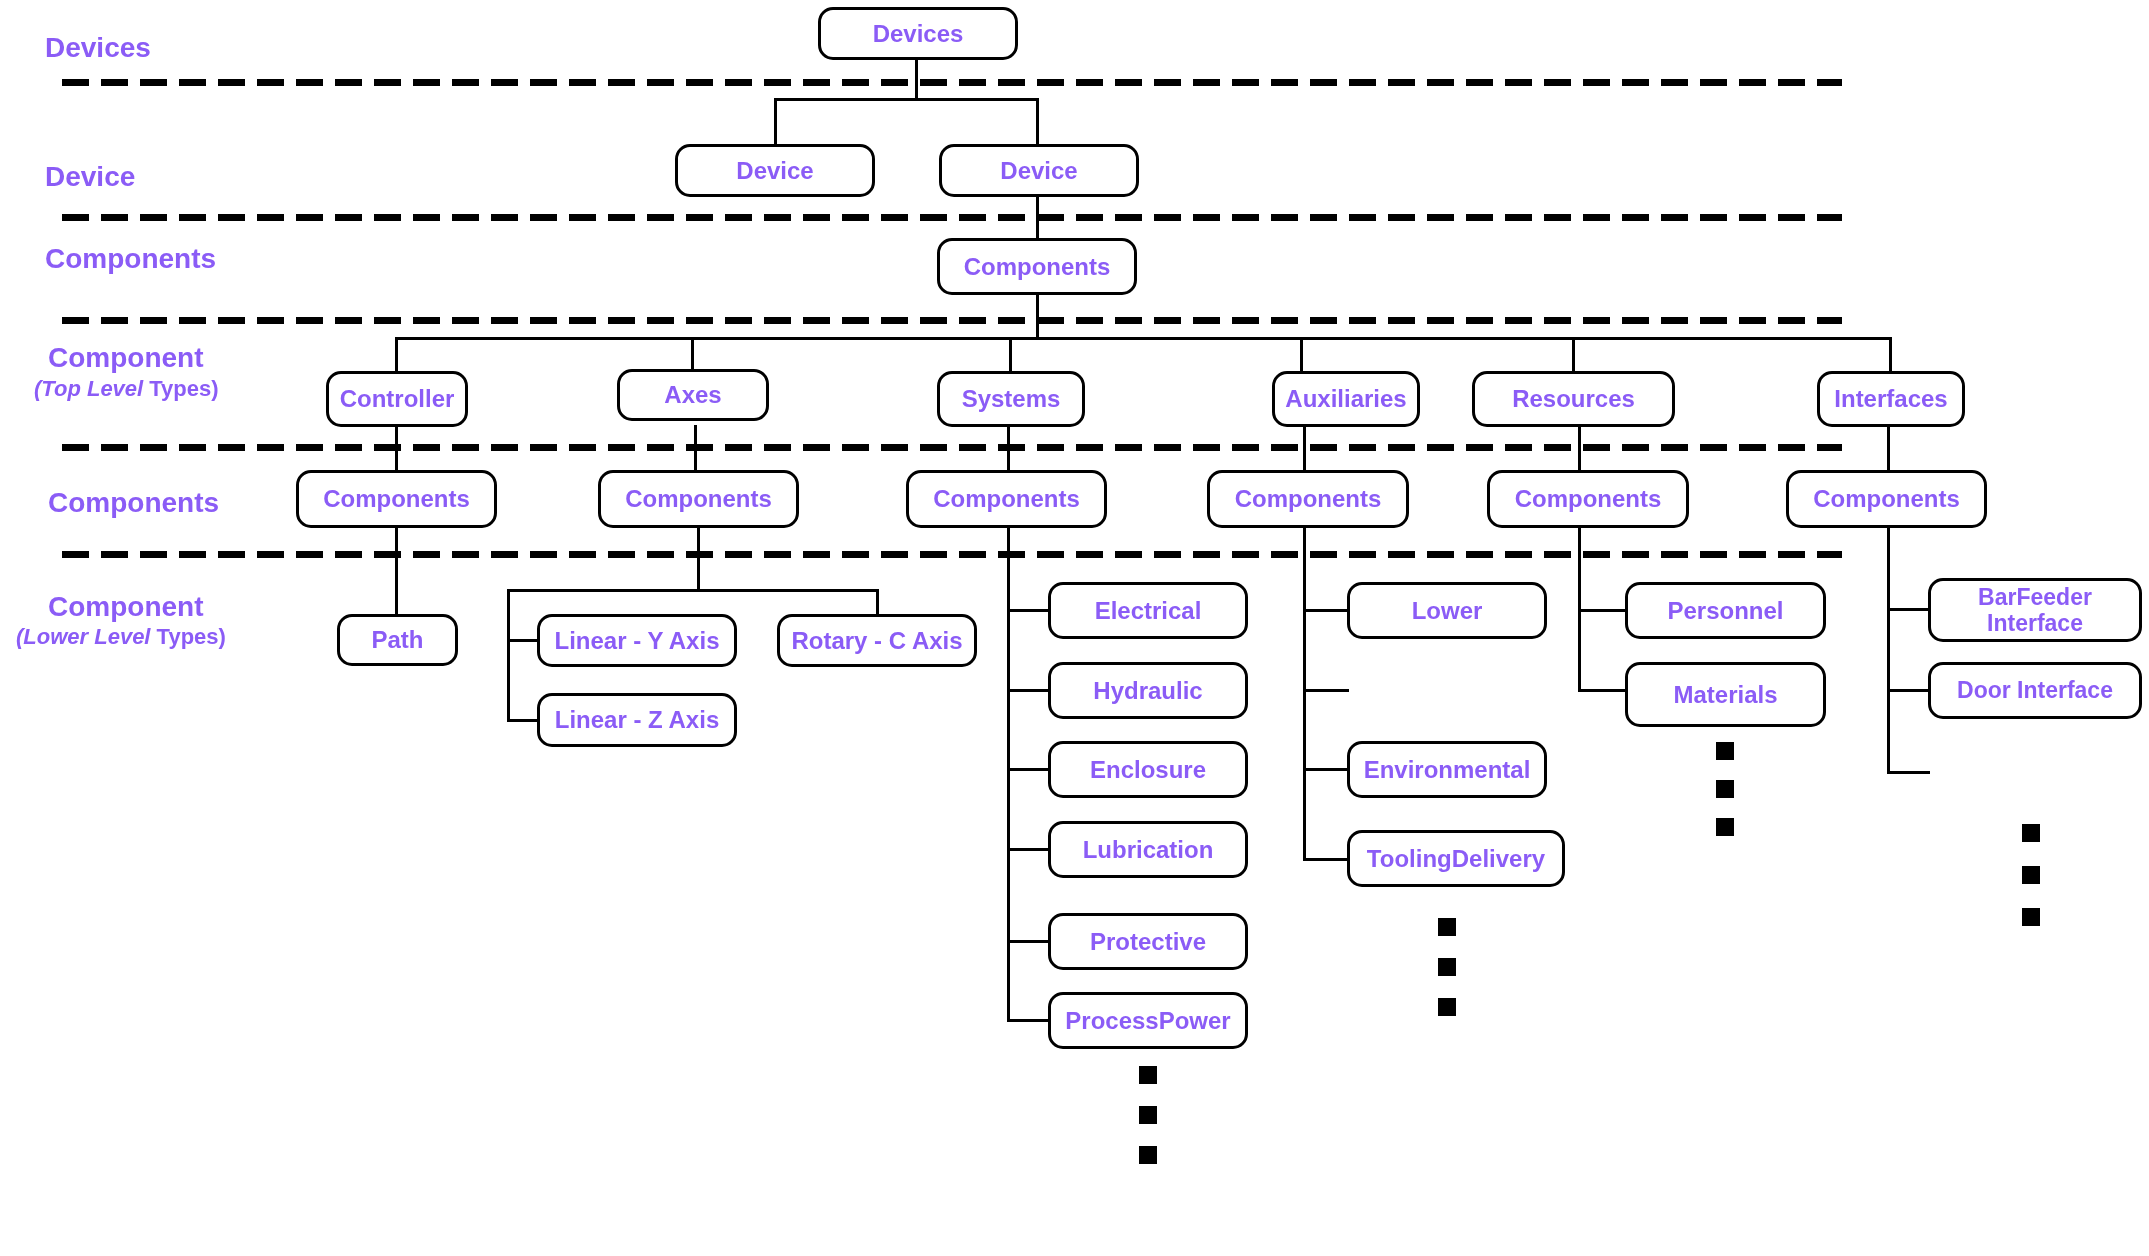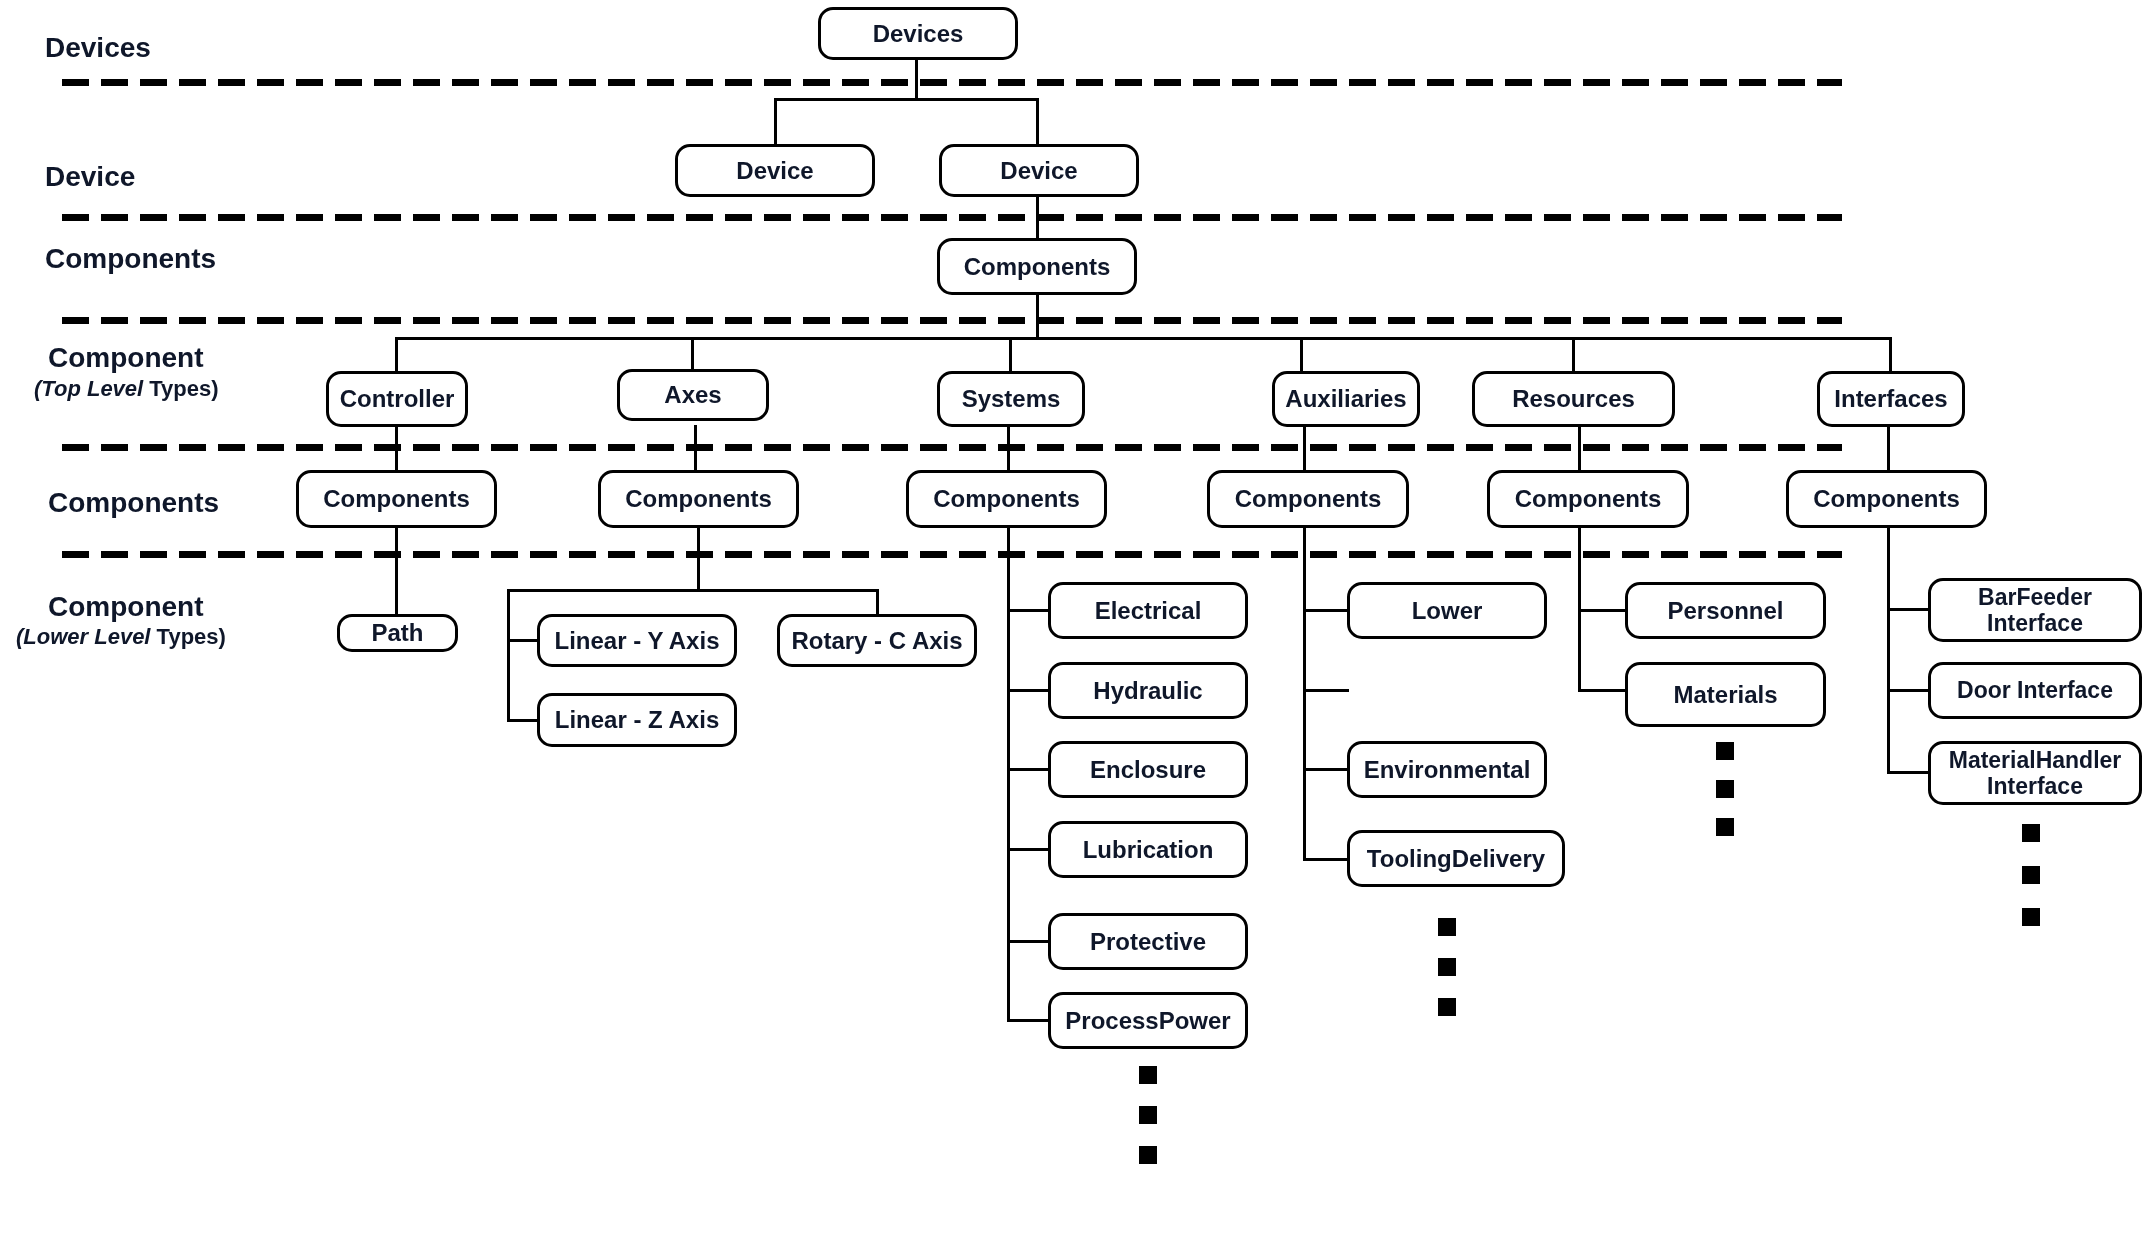--- a/index.html
+++ b/index.html
@@ -2,21 +2,21 @@
 <html><head>
 <meta charset="utf-8">
 <style>
   html, body { margin: 0; padding: 0; background: #ffffff; }
   #canvas {
     position: relative;
     width: 2149px;
     height: 1256px;
     background: #ffffff;
     font-family: "Liberation Sans", "DejaVu Sans", sans-serif;
-    color: #0f172a;
+    color: #8b5cf6;
     overflow: hidden;
   }
   .node {
     position: absolute;
     background: #ffffff;
     border: 3px solid #000;
     border-radius: 15px;
     display: flex;
     align-items: center;
     justify-content: center;
@@ -144,21 +144,21 @@
   <div class="node" style="left:1472px; top:371px; width:203px; height:56px;">Resources</div>
   <div class="node" style="left:1817px; top:371px; width:148px; height:56px;">Interfaces</div>
 
   <div class="node" style="left:296px;  top:470px; width:201px; height:58px;">Components</div>
   <div class="node" style="left:598px;  top:470px; width:201px; height:58px;">Components</div>
   <div class="node" style="left:906px;  top:470px; width:201px; height:58px;">Components</div>
   <div class="node" style="left:1207px; top:470px; width:202px; height:58px;">Components</div>
   <div class="node" style="left:1487px; top:470px; width:202px; height:58px;">Components</div>
   <div class="node" style="left:1786px; top:470px; width:201px; height:58px;">Components</div>
 
-  <div class="node" style="left:337px; top:614px; width:121px; height:38px;">Path</div>
+  <div class="node" style="left:337px; top:614px; width:121px; height:52px;">Path</div>
 
   <div class="node" style="left:537px; top:614px; width:200px; height:53px;">Linear - Y Axis</div>
   <div class="node" style="left:537px; top:693px; width:200px; height:54px;">Linear - Z Axis</div>
   <div class="node" style="left:777px; top:614px; width:200px; height:53px;">Rotary - C Axis</div>
 
   <div class="node" style="left:1048px; top:582px; width:200px; height:57px;">Electrical</div>
   <div class="node" style="left:1048px; top:662px; width:200px; height:57px;">Hydraulic</div>
   <div class="node" style="left:1048px; top:741px; width:200px; height:57px;">Enclosure</div>
   <div class="node" style="left:1048px; top:821px; width:200px; height:57px;">Lubrication</div>
   <div class="node" style="left:1048px; top:913px; width:200px; height:57px;">Protective</div>
@@ -175,18 +175,17 @@
   <div class="dot" style="left:1438px; top:998px;"></div>
 
   <div class="node" style="left:1625px; top:582px; width:201px; height:57px;">Personnel</div>
   <div class="node" style="left:1625px; top:662px; width:201px; height:65px;">Materials</div>
   <div class="dot" style="left:1716px; top:742px;"></div>
   <div class="dot" style="left:1716px; top:780px;"></div>
   <div class="dot" style="left:1716px; top:818px;"></div>
 
   <div class="node small" style="left:1928px; top:578px; width:214px; height:64px;">BarFeeder Interface</div>
   <div class="node small" style="left:1928px; top:662px; width:214px; height:57px;">Door Interface</div>
-  <div class="node small" style="left:1928px; top:741px; width:214px; height:64px;">MaterialHandler Interface</div>
   <div class="dot" style="left:2022px; top:824px;"></div>
   <div class="dot" style="left:2022px; top:866px;"></div>
   <div class="dot" style="left:2022px; top:908px;"></div>
 
 </div>
 
 </body></html>

